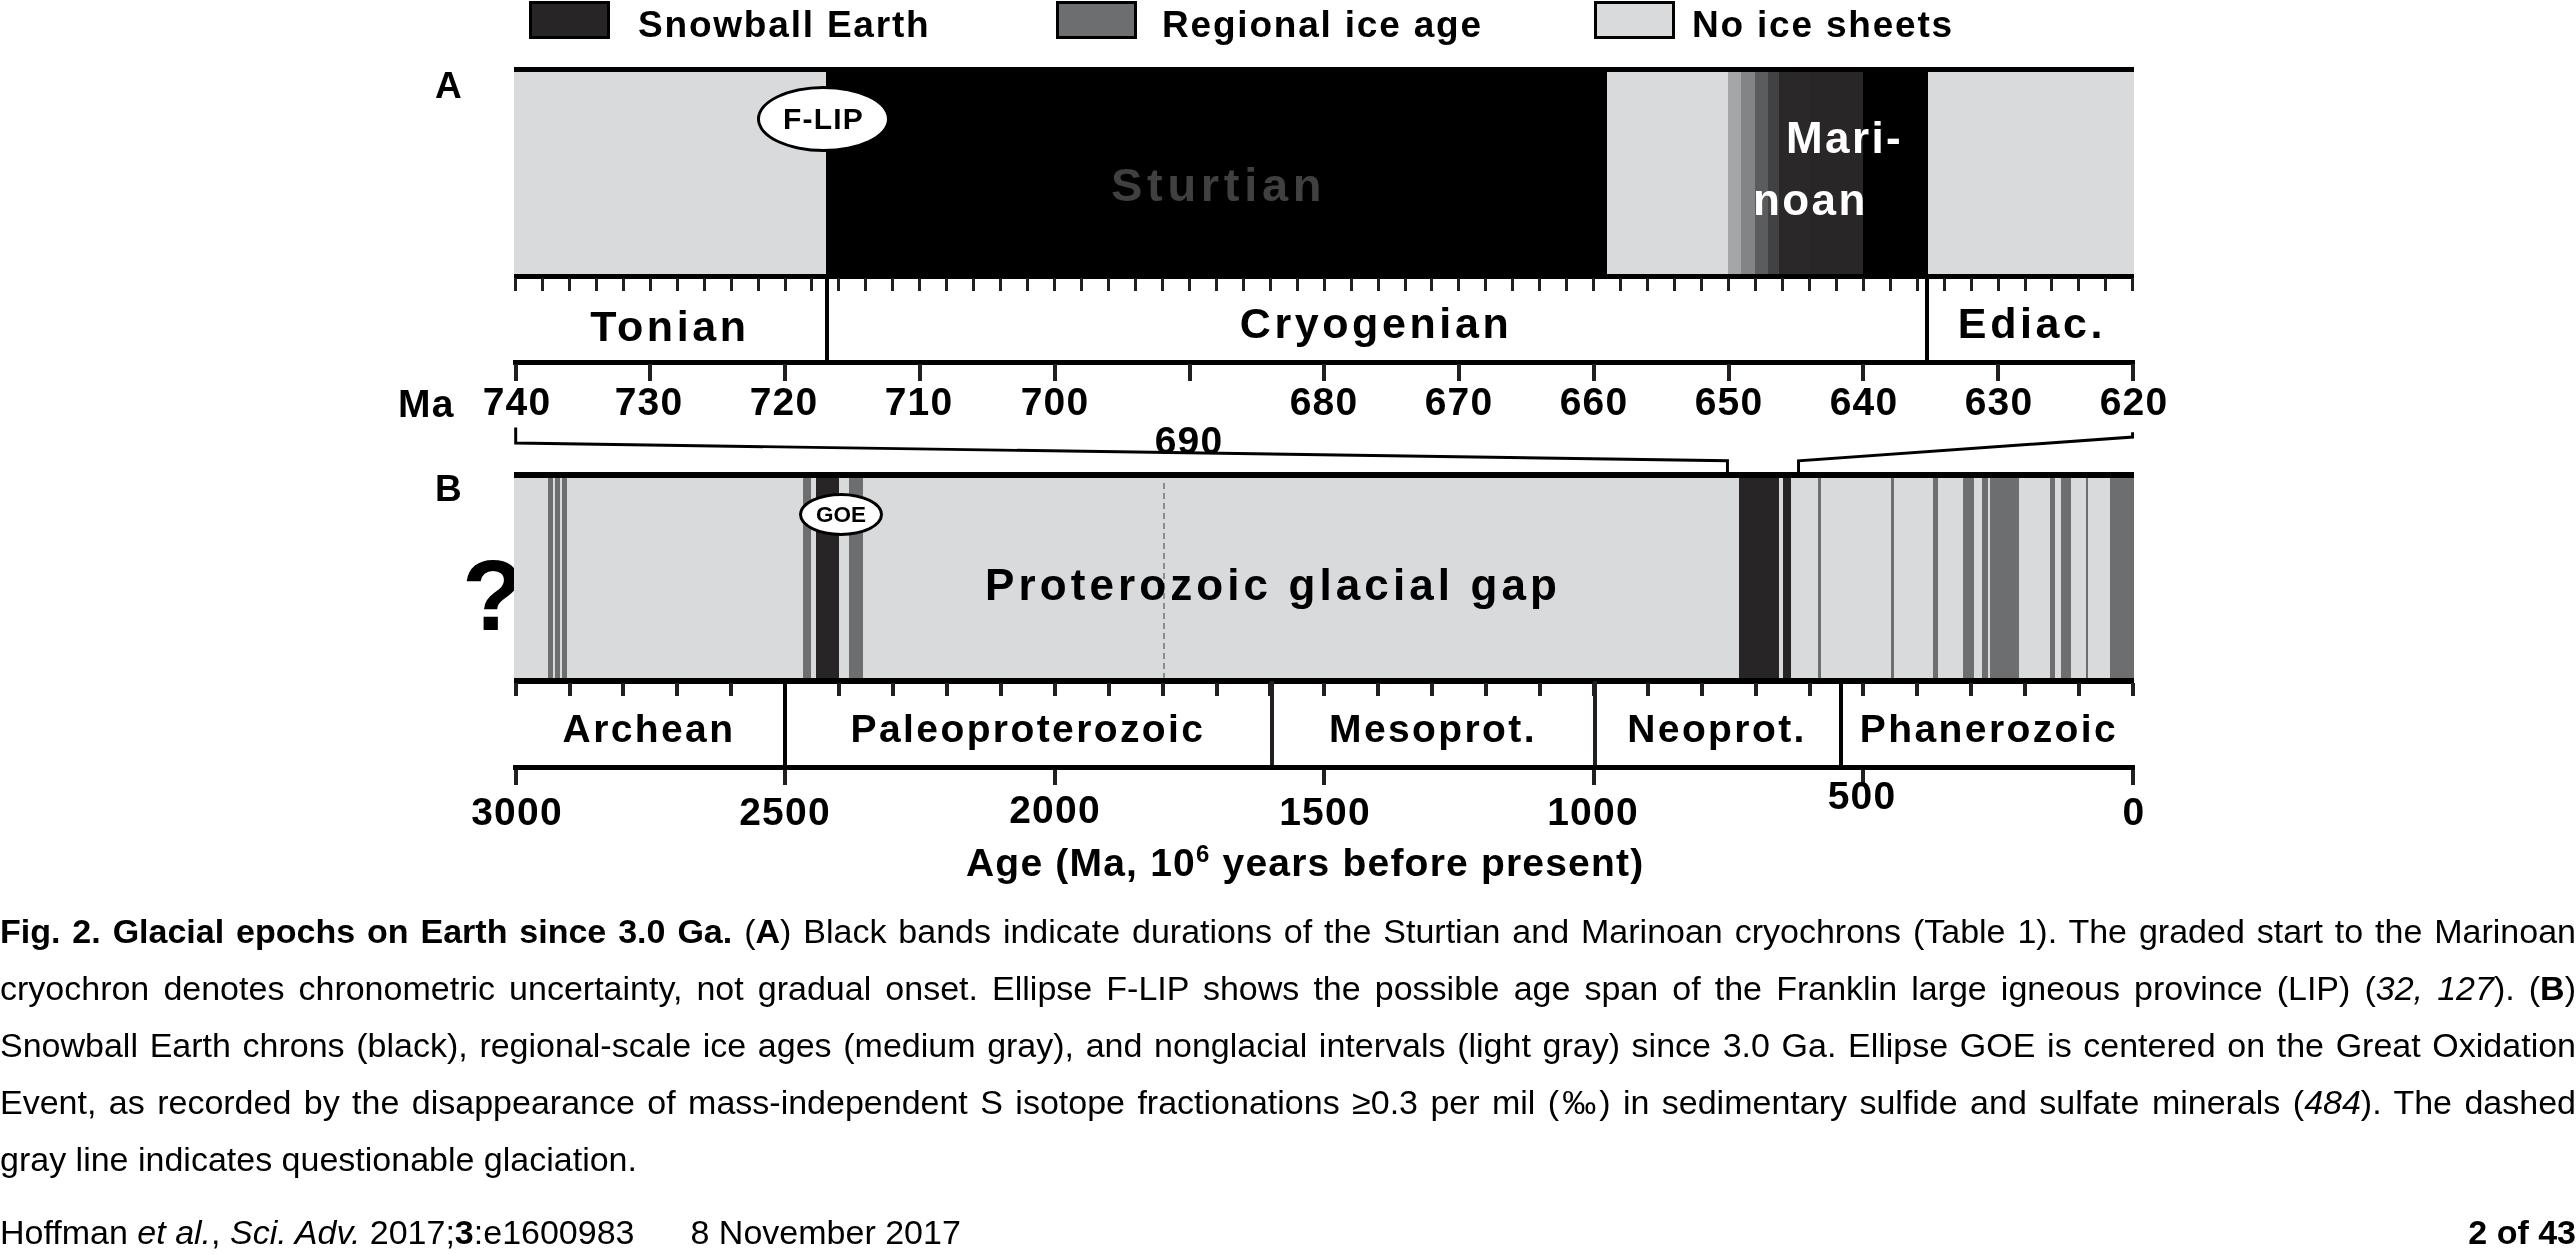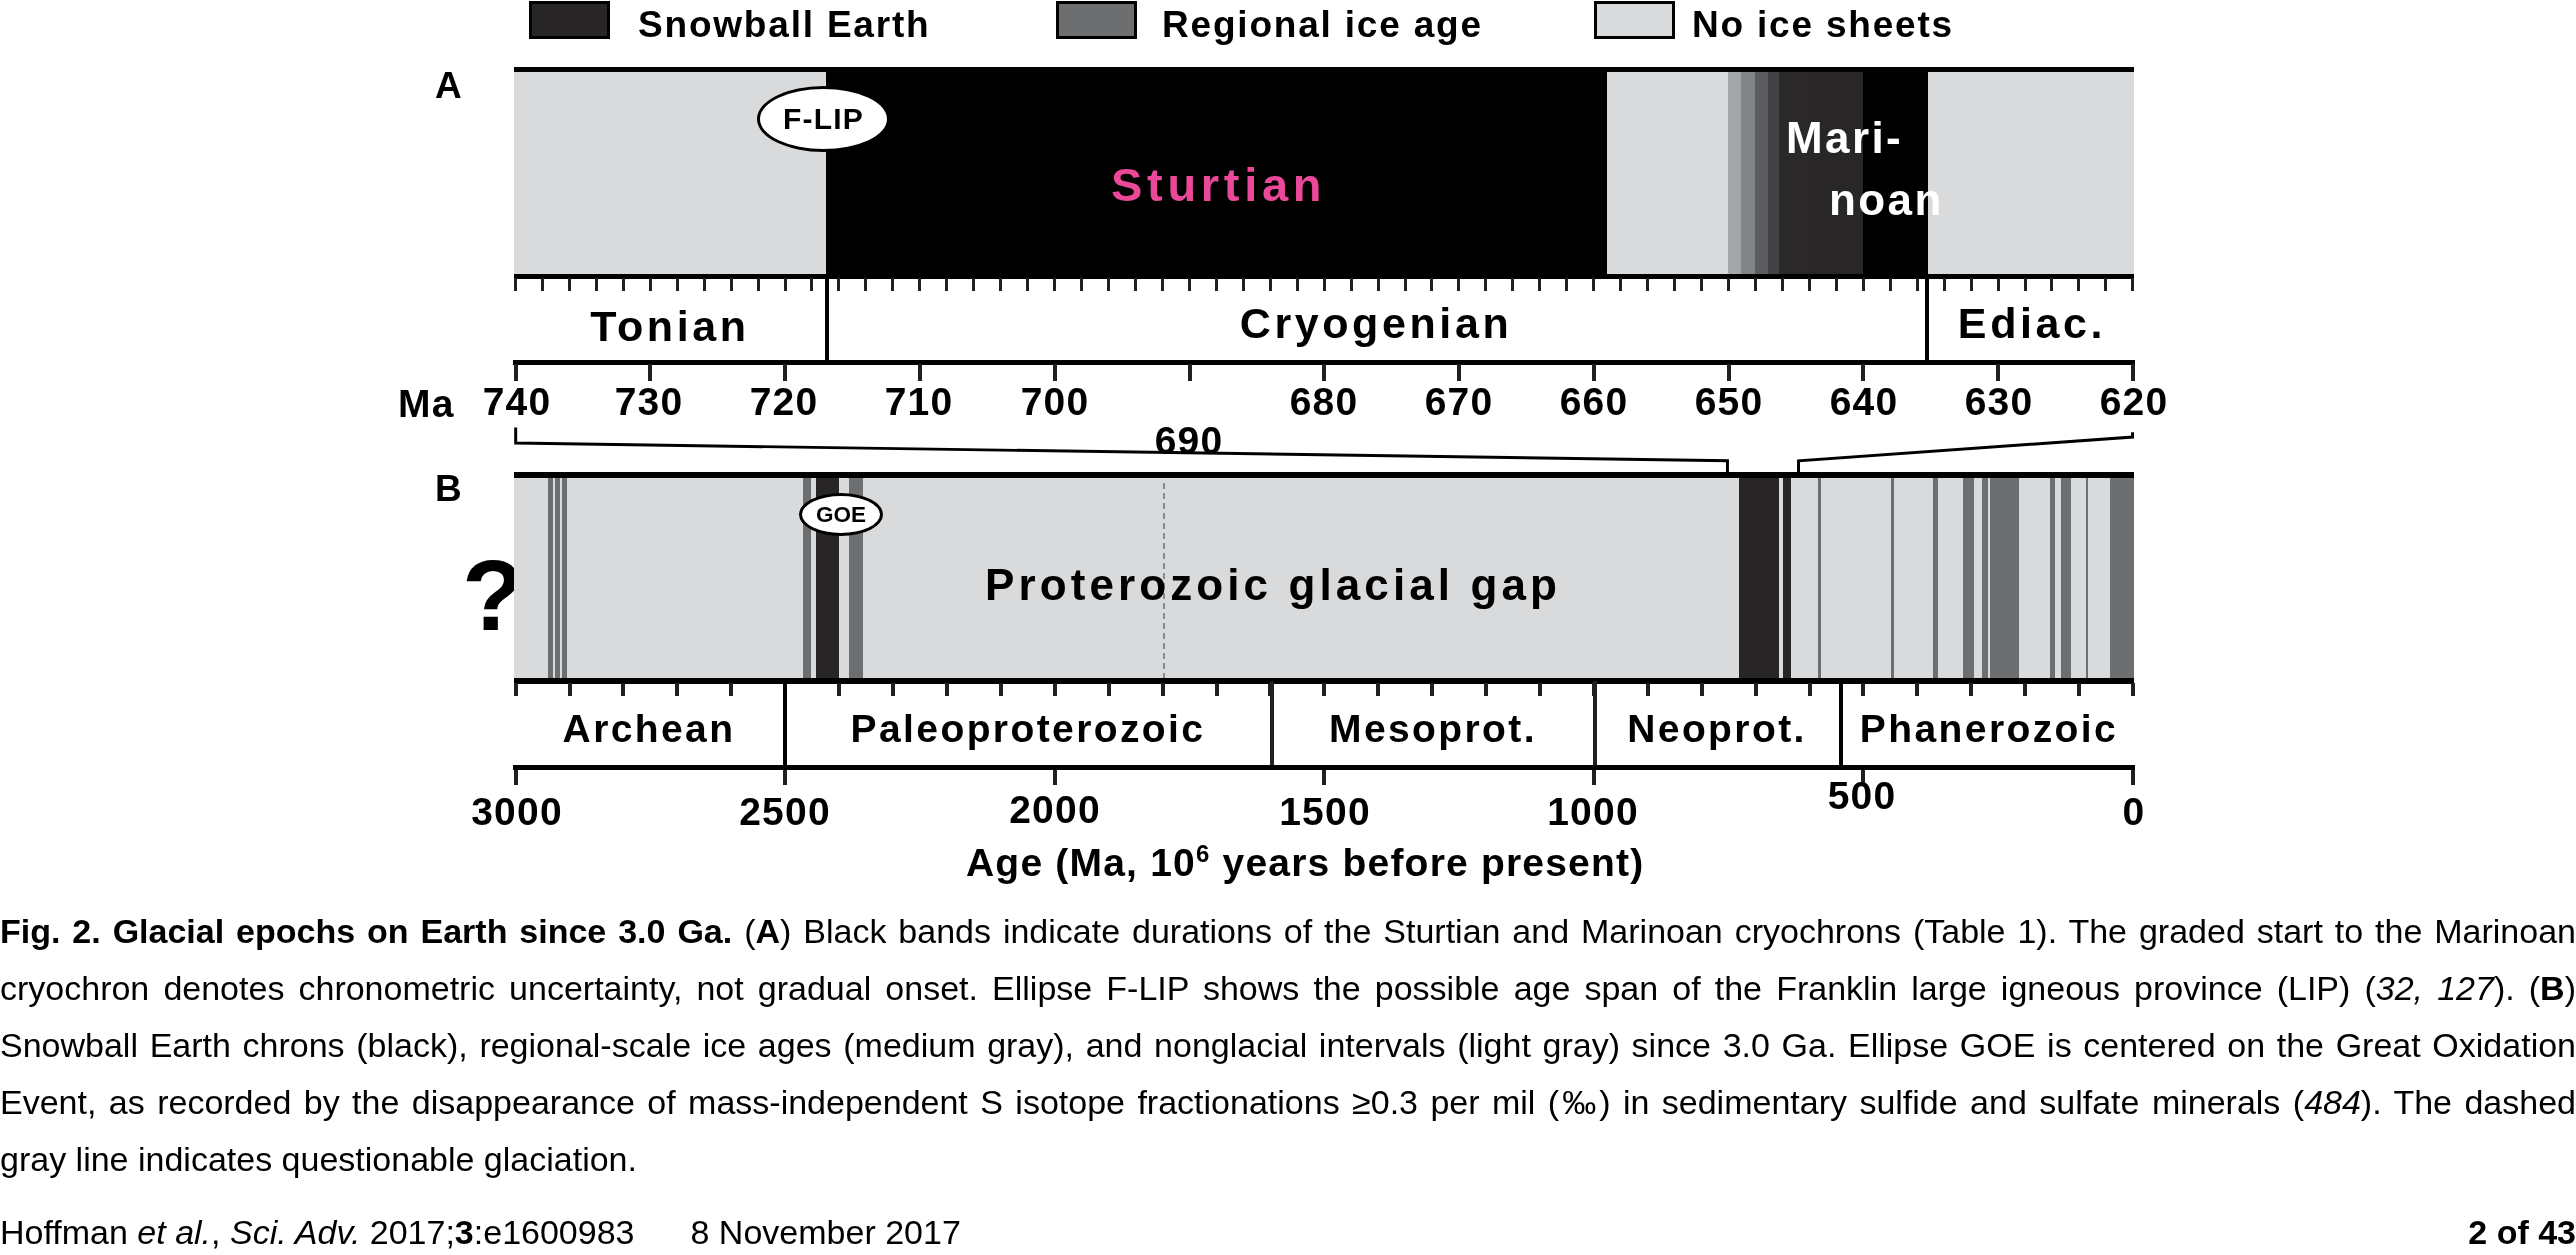--- a/index.html
+++ b/index.html
@@ -51,24 +51,24 @@
   <div class="band" style="left:1809px; top:71px; width:54px; height:204px; background:#282627;"></div>
   <div class="band" style="left:1863px; top:71px; width:65px; height:204px; background:#000;"></div>
 
   <div class="bar-border" style="left:514px; top:67px; width:1620px; height:5.3px;"></div>
   <div class="bar-border" style="left:514px; top:274px; width:1620px; height:5.3px;"></div>
 
   <div class="ellipse" style="left:757px; top:86px; width:133px; height:66px; font-size:30px; letter-spacing:1.2px;text-align:right;">
     <span>F-LIP</span>
   </div>
 
-  <div class="abs" style="left:1111px; top:157px; font-size:47px; font-weight:bold; color:#ec4899; letter-spacing:4.7px;">Sturtian</div>
+  <div class="abs" style="left:1111px; top:157px; font-size:47px; font-weight:bold; color:#404040; letter-spacing:4.7px;">Sturtian</div>
 
   <div class="abs" style="left:1786px; top:113px; font-size:44px; font-weight:bold; color:#fff; letter-spacing:2.4px;">Mari-</div>
-  <div class="abs" style="left:1829px; top:175px; font-size:44px; font-weight:bold; color:#fff; letter-spacing:2.4px;">noan</div>
+  <div class="abs" style="left:1753px; top:175px; font-size:44px; font-weight:bold; color:#fff; letter-spacing:2.4px;">noan</div>
 
   <div id="a-minor-ticks">
       <div class="tick" style="left: 514px; top: 278px; width: 3px; height: 13px;"></div>
       <div class="tick" style="left: 541px; top: 278px; width: 3px; height: 13px;"></div>
       <div class="tick" style="left: 568px; top: 278px; width: 3px; height: 13px;"></div>
       <div class="tick" style="left: 595px; top: 278px; width: 3px; height: 13px;"></div>
       <div class="tick" style="left: 622px; top: 278px; width: 3px; height: 13px;"></div>
       <div class="tick" style="left: 649px; top: 278px; width: 3px; height: 13px;"></div>
       <div class="tick" style="left: 676px; top: 278px; width: 3px; height: 13px;"></div>
       <div class="tick" style="left: 703px; top: 278px; width: 3px; height: 13px;"></div>

